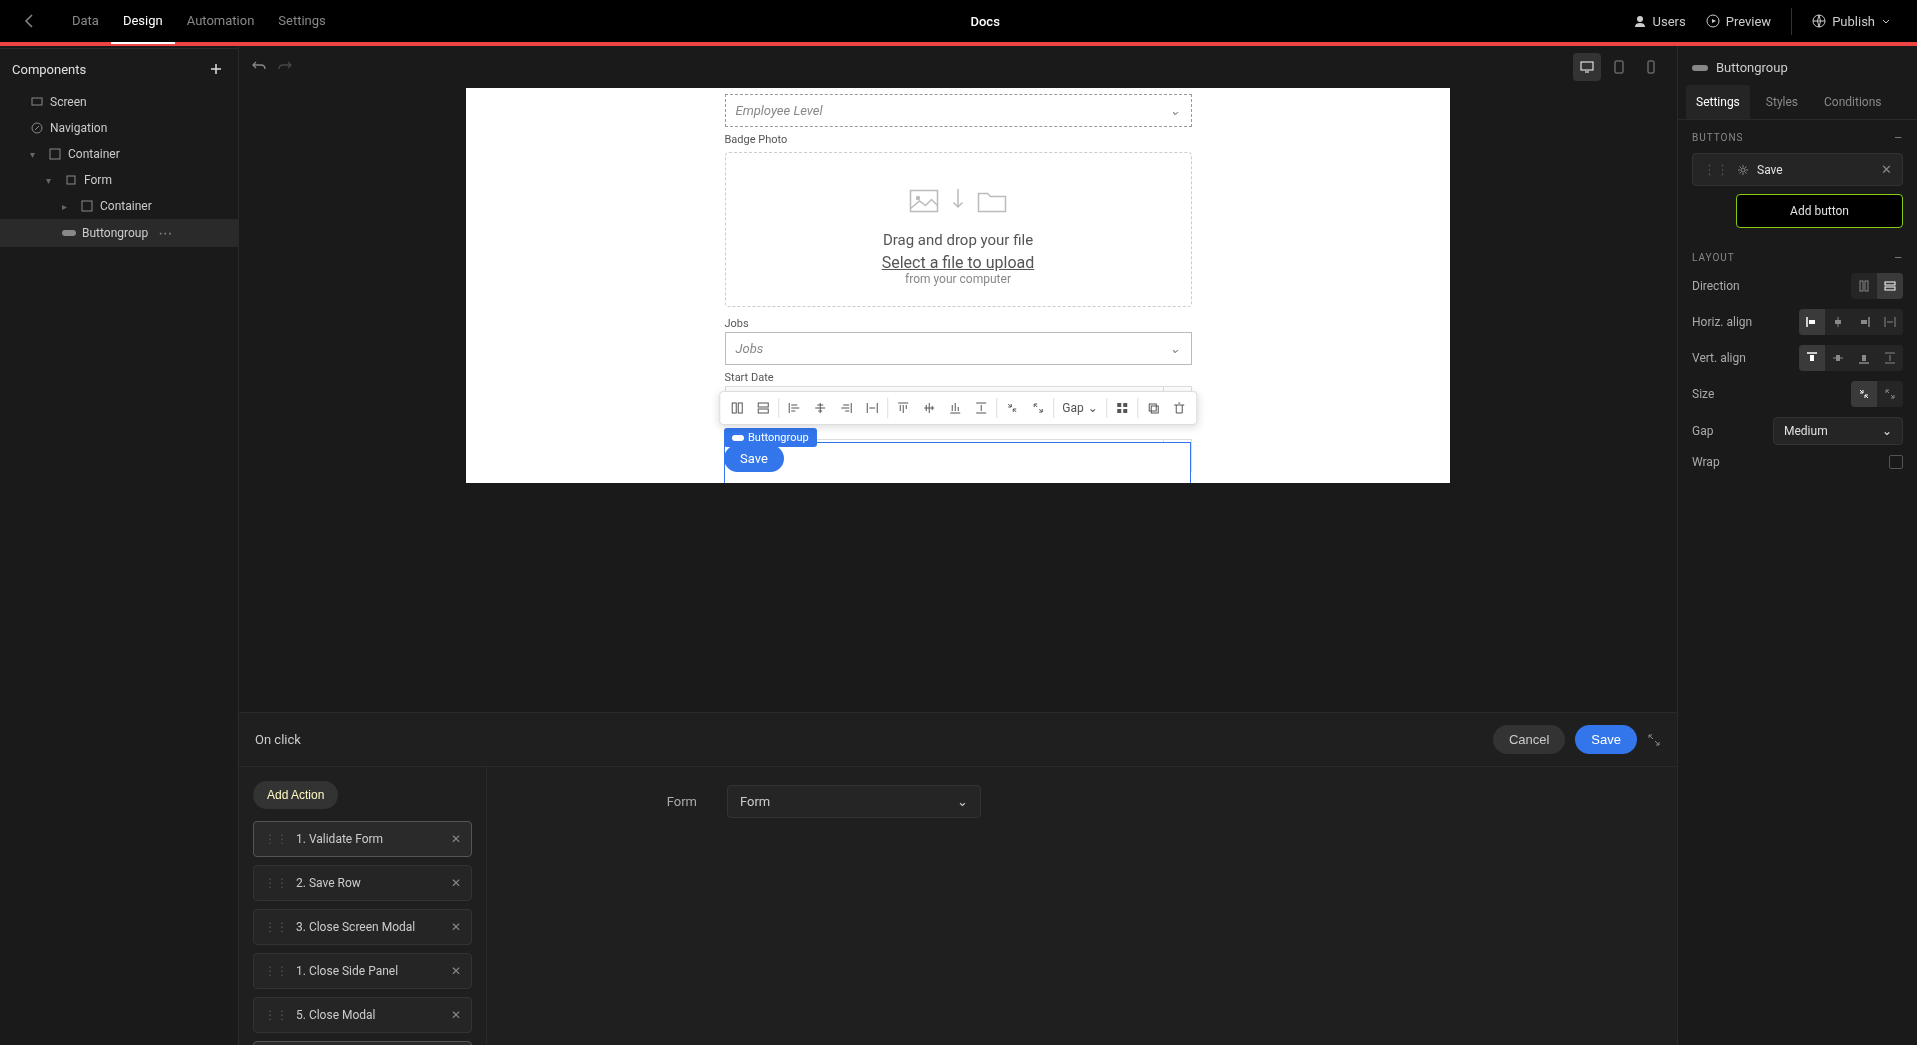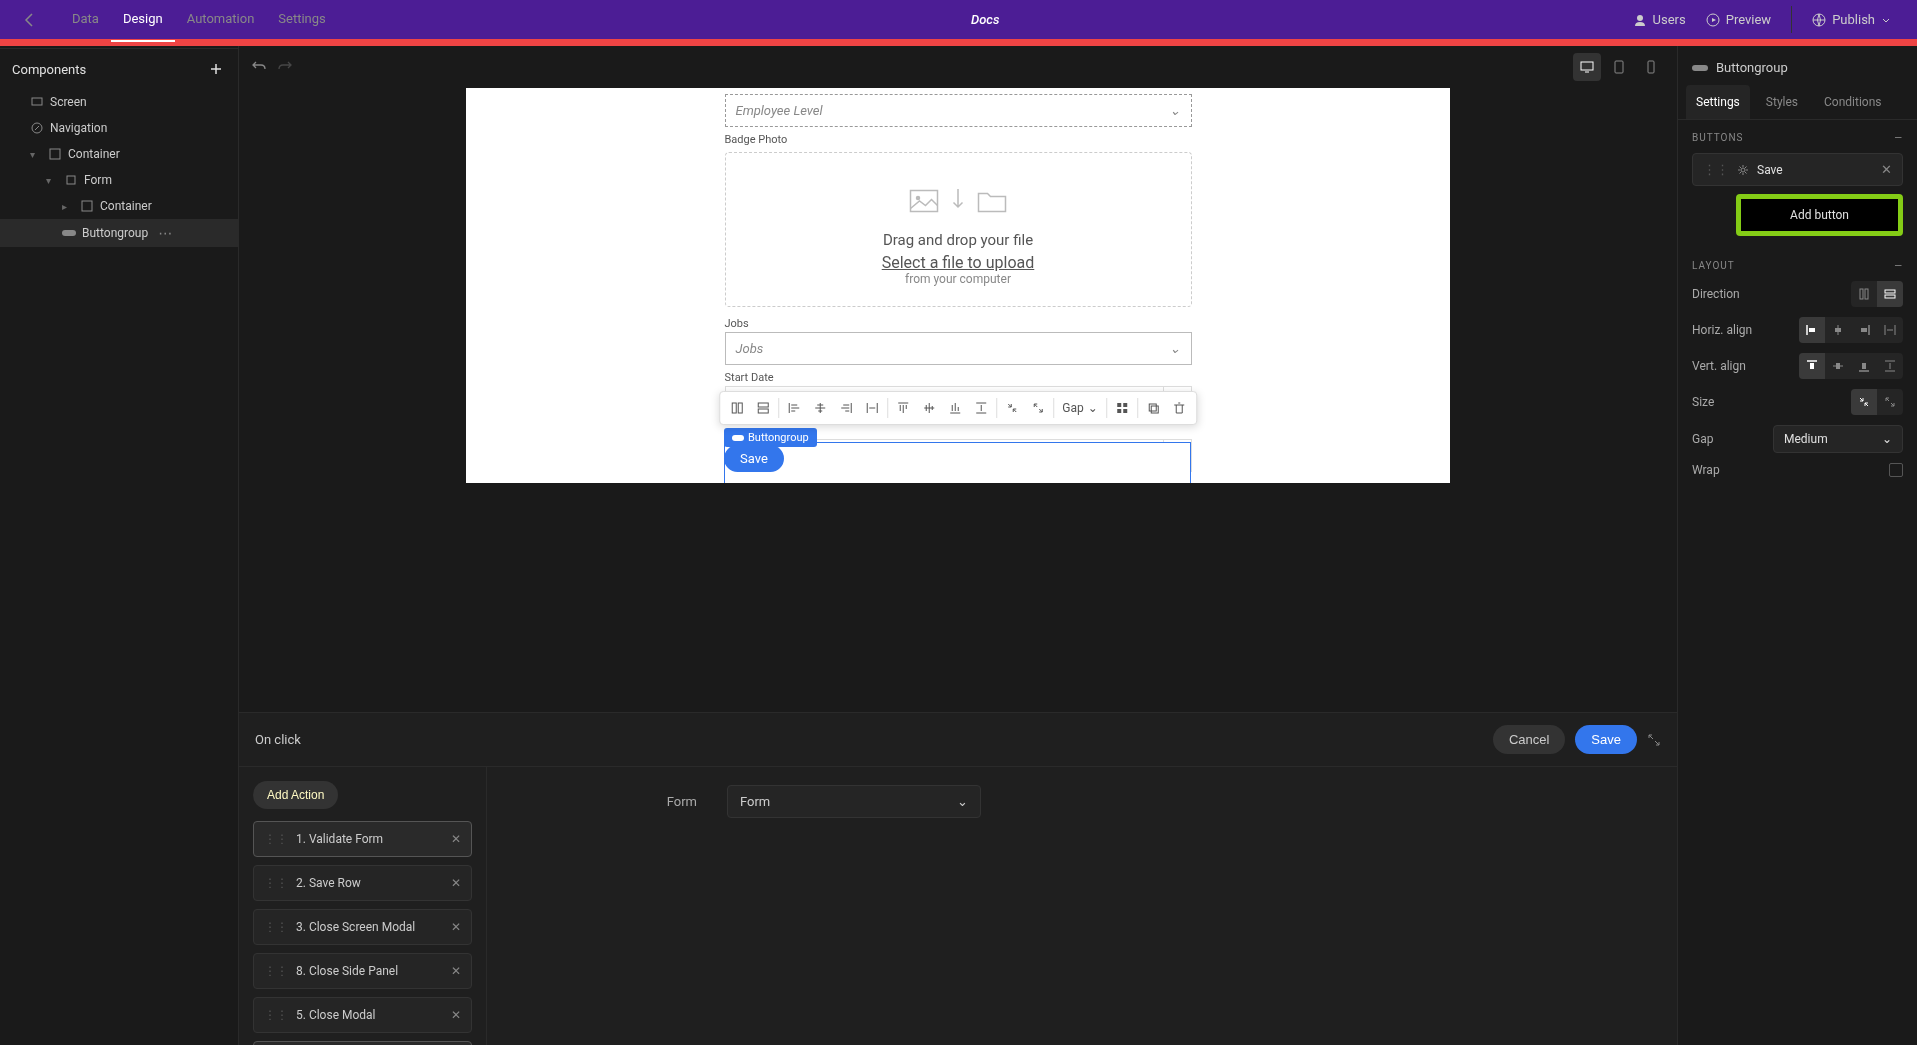--- a/index.html
+++ b/index.html
@@ -7,32 +7,32 @@
   font-family: -apple-system, BlinkMacSystemFont, "Segoe UI", Roboto, sans-serif;
   background: #1a1a1a;
   color: #e0e0e0;
   width: 1917px;
   height: 1045px;
   overflow: hidden;
   font-size: 13px;
 }
 .topbar {
   height: 46px;
-  background: #4c1d95;
+  background: #000000;
   display: flex;
   align-items: center;
   padding: 0 16px;
-  border-bottom: 7px solid #ef4444;
+  border-bottom: 4px solid #ef4444;
 }
 .topbar-left { display: flex; align-items: center; gap: 4px; }
 .back-btn { width: 28px; height: 28px; display: flex; align-items: center; justify-content: center; color: #888; cursor: pointer; }
 .nav-tabs { display: flex; gap: 0; margin-left: 12px; }
 .nav-tab { padding: 14px 12px; color: #888; cursor: pointer; font-size: 13px; }
 .nav-tab.active { color: #fff; border-bottom: 2px solid #fff; }
-.topbar-center { flex: 1; text-align: center; font-weight: 500; color: #fff; font-style: italic; }
+.topbar-center { flex: 1; text-align: center; font-weight: 500; color: #fff; }
 .topbar-right { display: flex; align-items: center; gap: 20px; }
 .topbar-btn { display: flex; align-items: center; gap: 6px; color: #ccc; cursor: pointer; font-size: 13px; text-align: center; }
 .publish-btn { padding: 6px 10px; border-left: 1px solid #333; padding-left: 20px; }
 
 .main-layout { display: flex; height: calc(100% - 46px); }
 
 .left-panel { width: 239px; background: #1a1a1a; border-right: 1px solid #2a2a2a; display: flex; flex-direction: column; }
 .panel-header { padding: 10px 12px; display: flex; align-items: center; justify-content: space-between; font-size: 13px; color: #ccc; }
 .panel-header-actions { display: flex; gap: 8px; color: #888; }
 .panel-icon-btn { cursor: pointer; width: 20px; height: 20px; display: flex; align-items: center; justify-content: center; }
@@ -113,21 +113,21 @@
 .rp-tabs { display: flex; border-bottom: 1px solid #2a2a2a; padding: 0 8px; gap: 6px; }
 .rp-tab { padding: 10px 10px; font-size: 12px; color: #888; cursor: pointer; }
 .rp-tab.active { color: #fff; background: #252525; border-radius: 4px 4px 0 0; }
 .rp-section { padding: 12px 14px; }
 .rp-section-title { font-size: 10px; letter-spacing: 1px; color: #888; display: flex; justify-content: space-between; margin-bottom: 10px; text-transform: uppercase; }
 .button-row { background: #252525; border: 1px solid #333; border-radius: 4px; padding: 8px 10px; display: flex; align-items: center; gap: 8px; margin-bottom: 8px; }
 .button-row .drag { color: #555; }
 .button-row .gear { color: #888; }
 .button-row .label { flex: 1; font-size: 12px; }
 .button-row .close { color: #888; cursor: pointer; }
-.add-btn-full { background: #000; border: 5px solid #84cc16; padding: 9px; text-align: center; font-size: 12px; cursor: pointer; border-radius: 4px; margin-left: 44px; }
+.add-btn-full { background: #000; border: 1px solid #84cc16; padding: 9px; text-align: center; font-size: 12px; cursor: pointer; border-radius: 4px; margin-left: 44px; }
 .layout-row { display: flex; align-items: center; justify-content: space-between; margin-bottom: 10px; }
 .layout-label { font-size: 12px; color: #aaa; }
 .toggle-group { display: flex; background: #252525; border-radius: 4px; overflow: hidden; }
 .toggle-btn { width: 26px; height: 26px; display: flex; align-items: center; justify-content: center; color: #888; cursor: pointer; }
 .toggle-btn.active { background: #3a3a3a; color: #fff; }
 .gap-select { background: #252525; border: 1px solid #333; border-radius: 4px; padding: 6px 10px; width: 130px; display: flex; justify-content: space-between; align-items: center; font-size: 12px; cursor: pointer; }
 .checkbox { width: 14px; height: 14px; border: 1px solid #555; border-radius: 2px; }
 
 svg { display: block; }
 </style>
@@ -477,21 +477,21 @@
     <span class="action-label">2. Save Row</span>
     <span class="action-close">✕</span>
   </div>
               <div class="action-item">
     <span class="action-drag">⋮⋮</span>
     <span class="action-label">3. Close Screen Modal</span>
     <span class="action-close">✕</span>
   </div>
               <div class="action-item">
     <span class="action-drag">⋮⋮</span>
-    <span class="action-label">8. Close Side Panel</span>
+    <span class="action-label">1. Close Side Panel</span>
     <span class="action-close">✕</span>
   </div>
               <div class="action-item">
     <span class="action-drag">⋮⋮</span>
     <span class="action-label">5. Close Modal</span>
     <span class="action-close">✕</span>
   </div>
               <div class="action-item highlighted">
     
     

